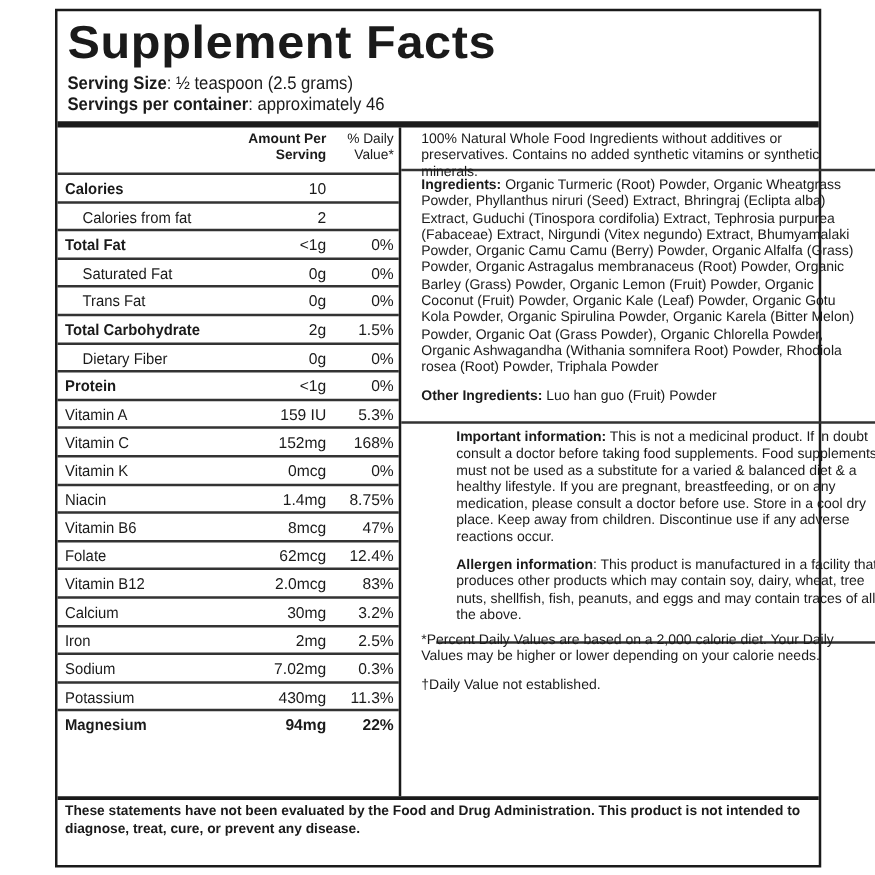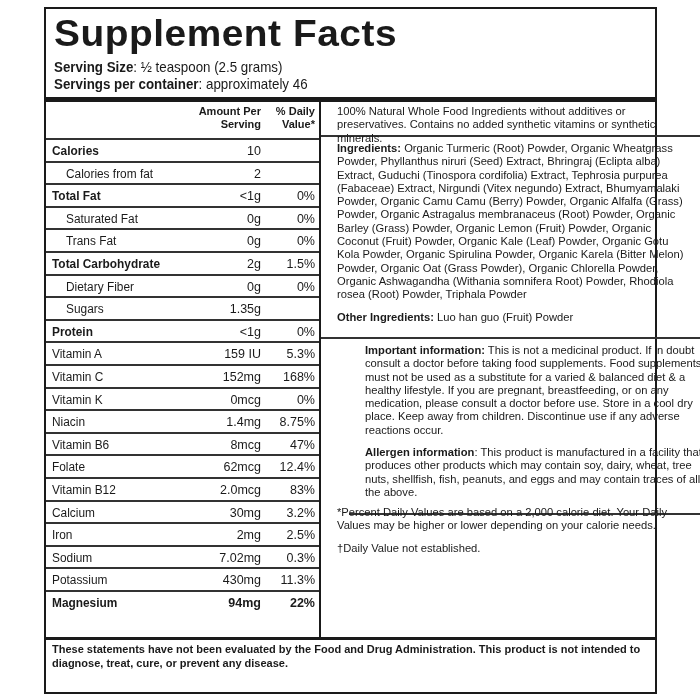--- a/index.html
+++ b/index.html
@@ -11,21 +11,21 @@
            letter-spacing:0.5px; transform:scaleX(1.05); transform-origin:left top; }
   .serving { position:absolute; left:8px; top:50px; font-size:14.5px; line-height:17px;
              transform:scaleX(0.92); transform-origin:left top; white-space:nowrap; }
   .serving b { font-weight:bold; }
   .thick-bar { position:absolute; left:0; top:88px; width:609px; height:5px; background:#1a1a1a; }
   .facts { position:absolute; left:0; top:93px; width:273px; }
   .facts-header { height:36px; border-bottom:2px solid #333; position:relative; }
   .facts-header .h-amount { position:absolute; right:58px; top:3px; width:70px; text-align:right;
                             font-size:11px; font-weight:bold; line-height:13px; }
   .facts-header .h-dv { position:absolute; right:4px; top:3px; width:60px; text-align:right;
-                        font-size:11px; font-weight:bold; line-height:13px; }
+                        font-size:11px; font-weight:normal; line-height:13px; }
   .row { height:20.6px; border-bottom:2px solid #333; position:relative; font-size:12.5px; }
   .row:last-child { border-bottom:none;font-weight:bold; }
   .row .name { position:absolute; left:6px; top:4px; white-space:nowrap;
                transform:scaleX(0.95); transform-origin:left top; }
   .row.bold .name { font-weight:bold; }
   .row.indent .name { left:20px; }
   .row .amount { position:absolute; right:58px; top:4px; text-align:right; white-space:nowrap; }
   .row .dv { position:absolute; right:4px; top:4px; text-align:right; white-space:nowrap; }
   .vdivider { position:absolute; left:273px; top:93px; width:2px; height:535px; background:#1a1a1a; }
   .info { position:absolute; left:275px; top:93px; width:334px; height:535px; }
@@ -92,25 +92,20 @@
         </div>
         <div class="row bold">
           <span class="name">Total Carbohydrate</span>
           <span class="amount">2g</span>
           <span class="dv">1.5%</span>
         </div>
         <div class="row indent">
           <span class="name">Dietary Fiber</span>
           <span class="amount">0g</span>
           <span class="dv">0%</span>
-        </div>
-        <div class="row indent">
-          <span class="name">Sugars</span>
-          <span class="amount">1.35g</span>
-          <span class="dv"></span>
         </div>
         <div class="row bold">
           <span class="name">Protein</span>
           <span class="amount">&lt;1g</span>
           <span class="dv">0%</span>
         </div>
         <div class="row">
           <span class="name">Vitamin A</span>
           <span class="amount">159 IU</span>
           <span class="dv">5.3%</span>

